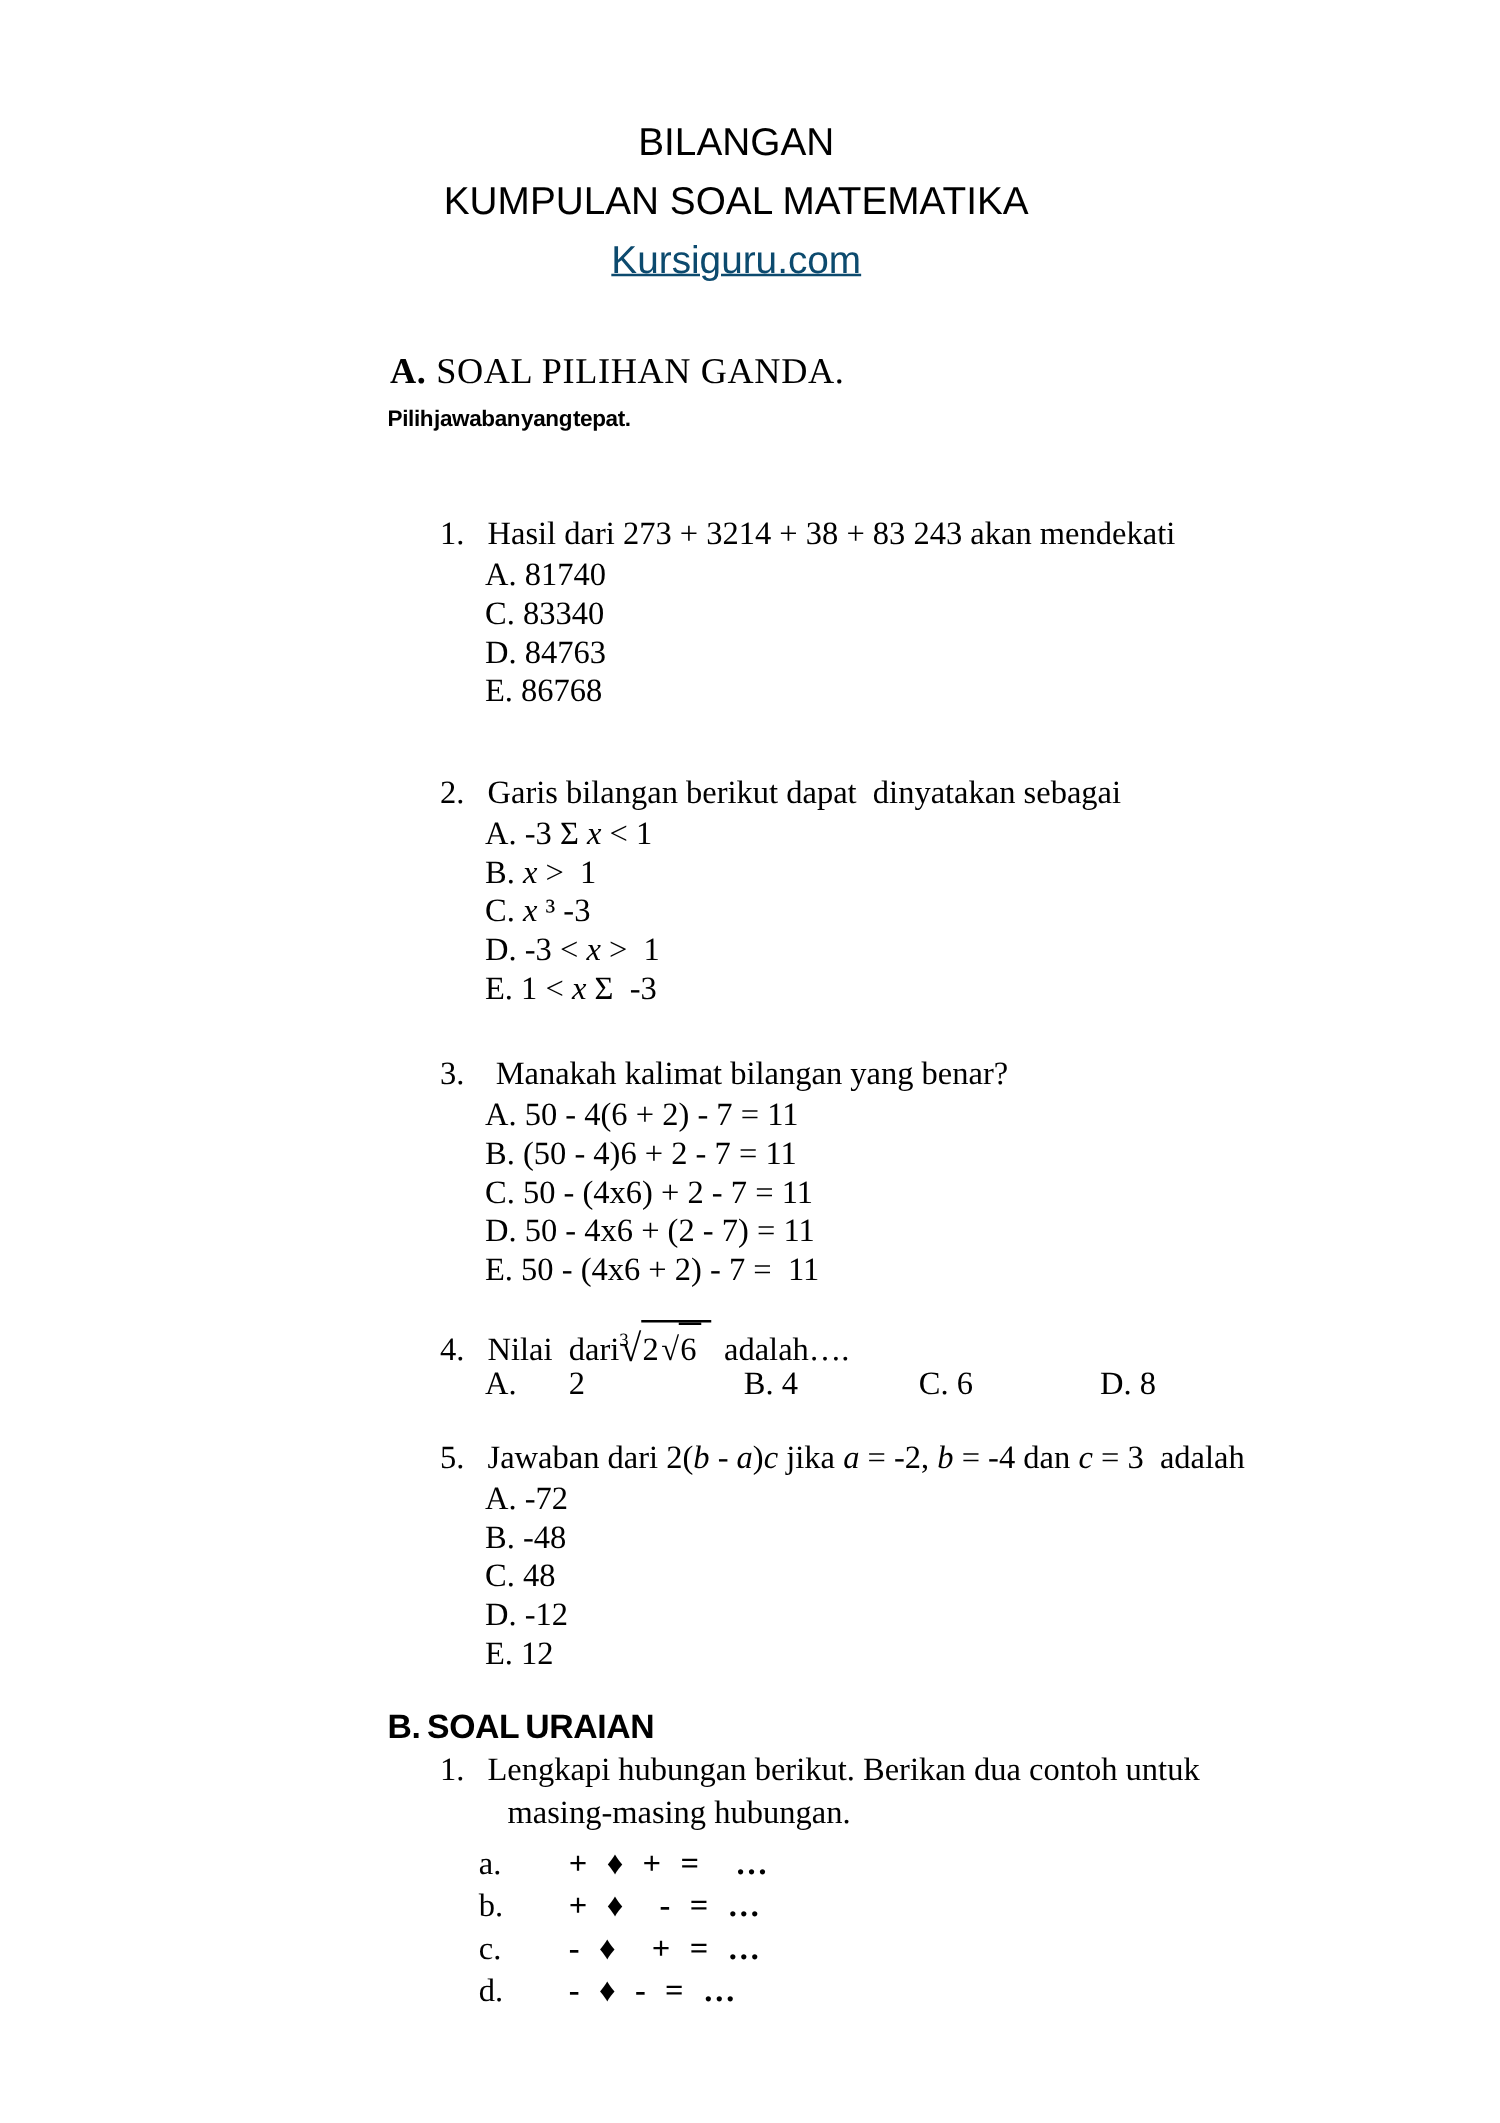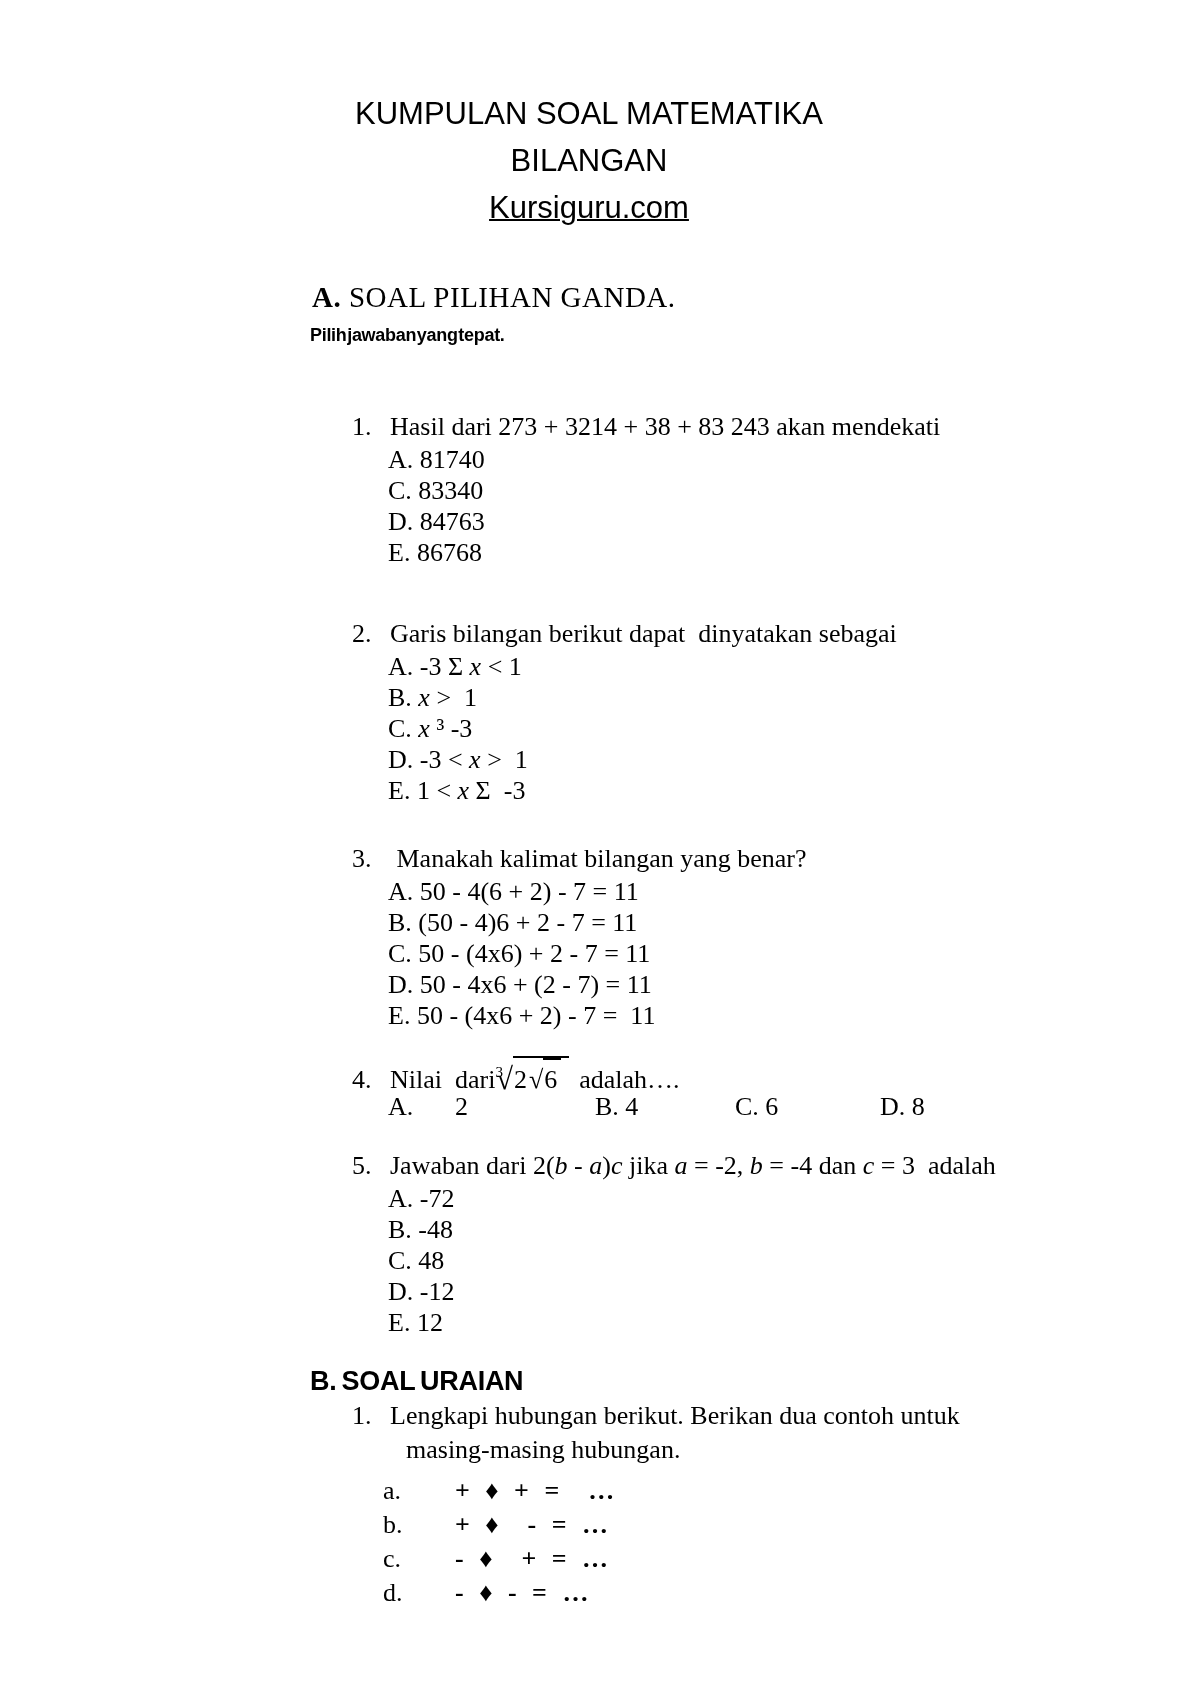--- a/index.html
+++ b/index.html
@@ -3,21 +3,21 @@
 <meta charset="utf-8">
 <style>
   html,body{margin:0;padding:0;background:#ffffff;}
   body{width:1200px;height:1698px;overflow:hidden;color:#000;
        font-family:"Liberation Serif",serif;}
   .page{position:relative;width:1200px;height:1698px;background:#fff;}
 
   
   .title-block{position:absolute;top:90px;left:0;width:1178px;text-align:center;
                font-family:"Liberation Sans",sans-serif;font-size:31px;line-height:47px;}
-  .doc-link{color:#000000;text-decoration:underline;text-decoration-thickness:2px;cursor:pointer;}
+  .doc-link{color:#0c4a6e;text-decoration:underline;text-decoration-thickness:2px;cursor:pointer;}
 
   
   .sec-a-heading{position:absolute;left:312px;top:281px;font-size:29px;letter-spacing:0.5px;}
   .sec-a-heading .lbl{font-weight:700;}
   .sans-heading{position:absolute;left:310px;top:325px;
                 font-family:"Liberation Sans",sans-serif;font-weight:700;
                 font-size:18px;word-spacing:-4px;letter-spacing:-0.3px;}
   .sec-b-heading{position:absolute;left:310px;top:1366px;
                  font-family:"Liberation Sans",sans-serif;font-weight:700;
                  font-size:27px;word-spacing:-2px;letter-spacing:-0.3px;}
@@ -52,22 +52,22 @@
   .rel-items{position:absolute;left:383px;top:1474px;font-size:26px;line-height:34px;}
   .rel-label{display:inline-block;width:72px;}
   .rel-expr{font-weight:700;letter-spacing:2px;word-spacing:5px;white-space:pre-wrap;}
 </style>
 </head>
 <body>
 
 <div class="page">
 
   <div class="title-block">
+    <div>BILANGAN</div>
     <div>KUMPULAN SOAL MATEMATIKA</div>
-    <div>BILANGAN</div>
     <div><a class="doc-link">Kursiguru.com</a></div>
   </div>
 
   <div class="sec-a-heading"><span class="lbl">A.</span><span> SOAL PILIHAN GANDA.</span></div>
   <div class="sans-heading">Pilih jawaban yang tepat.</div>
 
   <div class="q" id="q1">
     <span class="qnum">1.</span><span class="qtext">Hasil dari 273 + 3214 + 38 + 83 243 akan mendekati</span>
     <div class="opts">
       <div class="opt">A. 81740</div>

